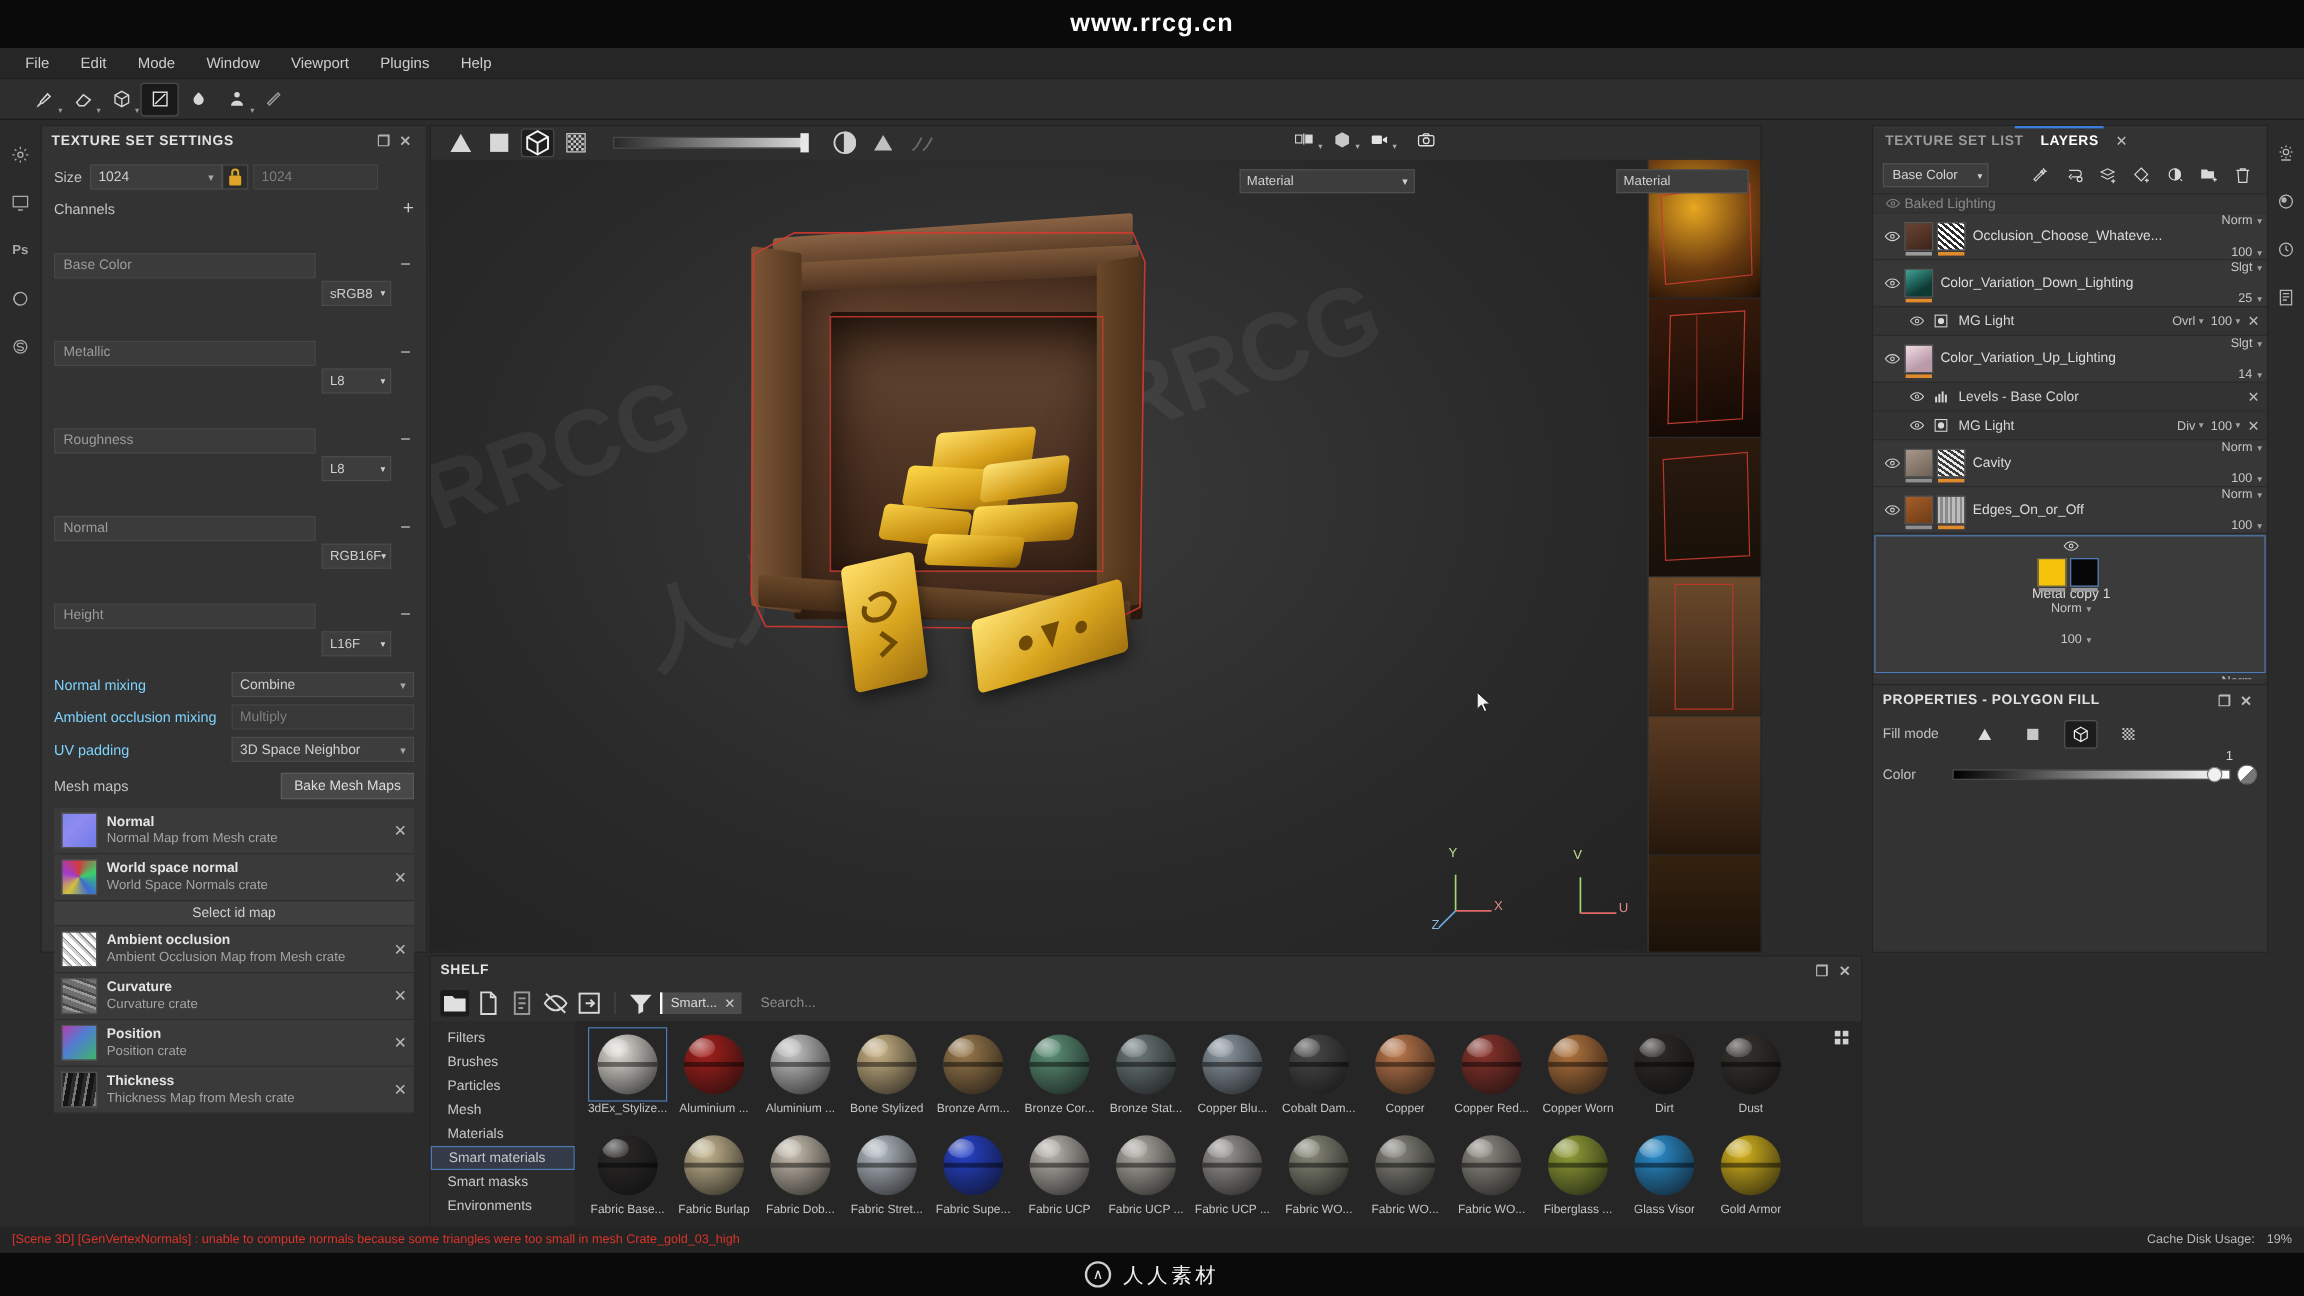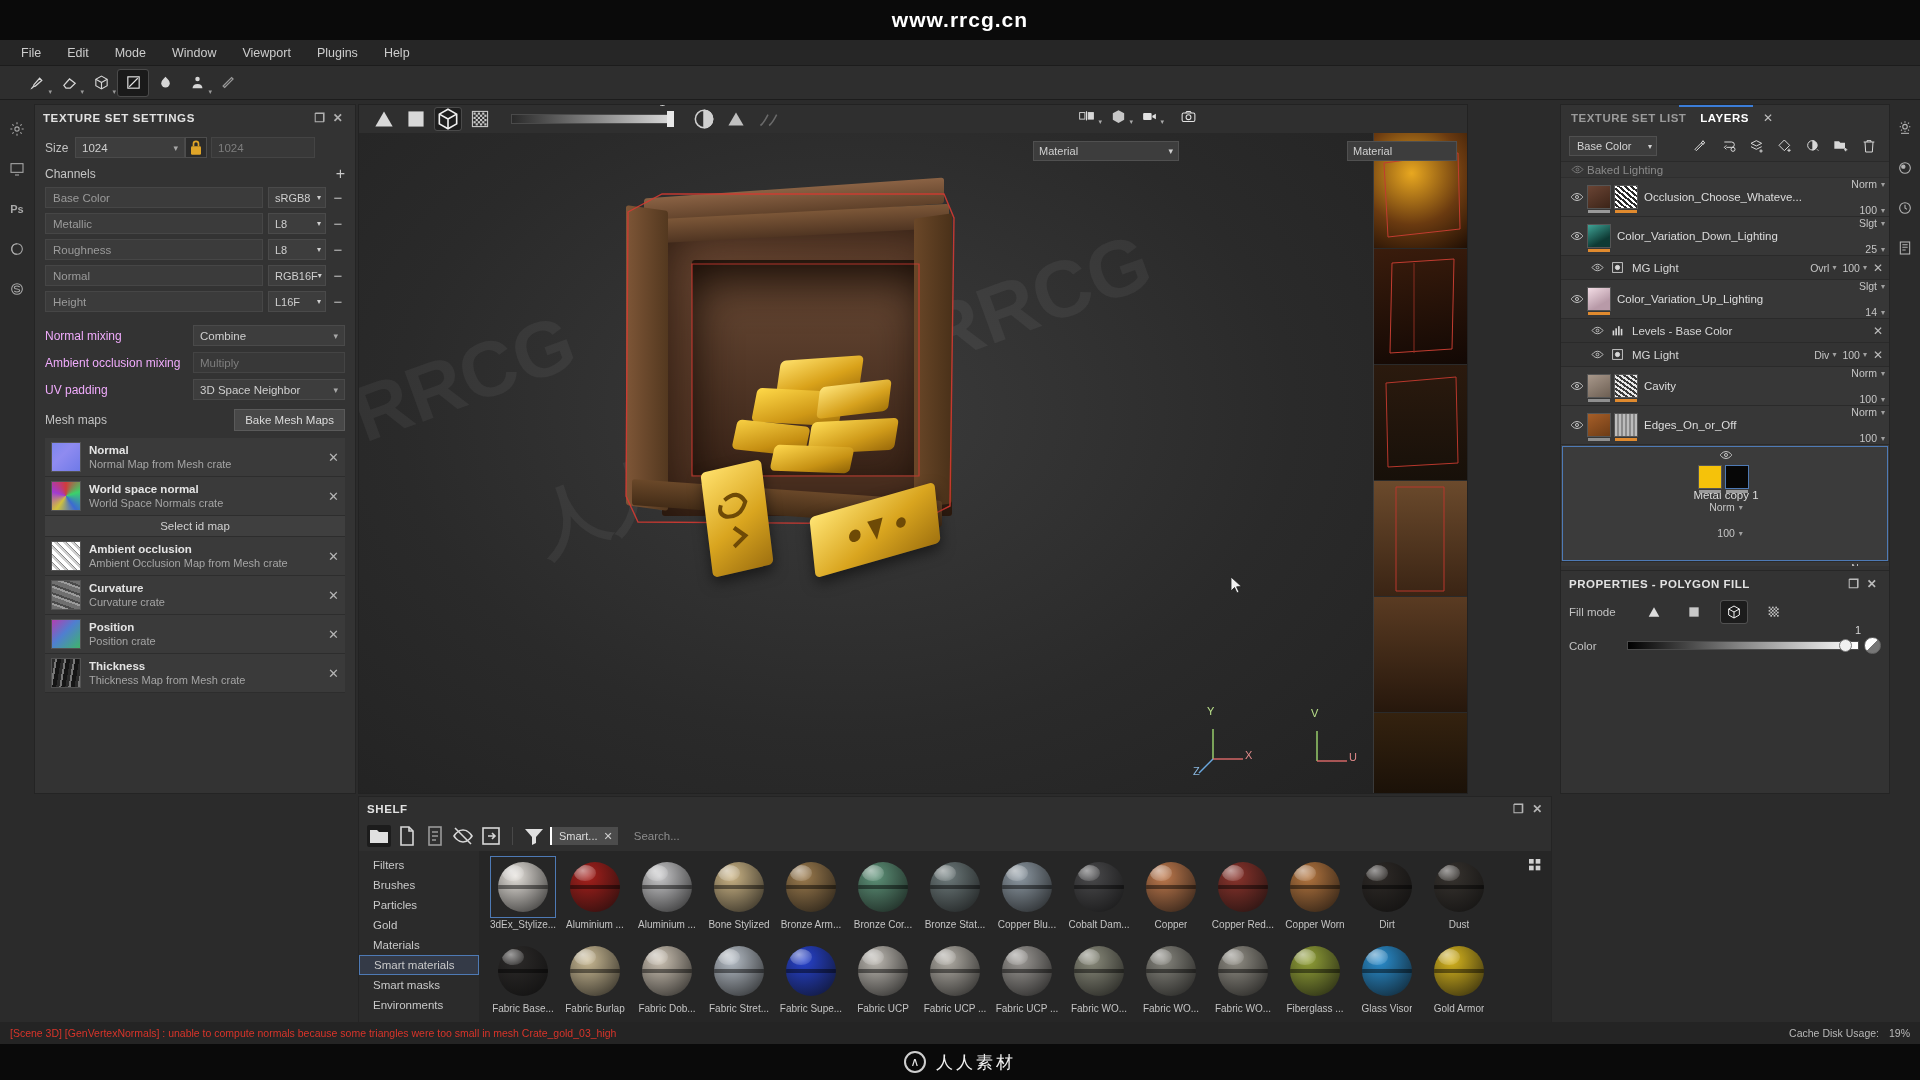--- a/index.html
+++ b/index.html
@@ -94,26 +94,26 @@
   .chan-head .lbl { font-size: 12px; color: #c6c6c6; }
   .chan-head .plus { font-size: 16px; color: #c8c8c8; line-height: 12px; }
   .chan-row { display:flex; align-items:center; gap:5px; margin-bottom: 5px; }
   .chan-row .name {
     flex: 1; height: 21px; background: #3b3b3b; border:1px solid #464646;
     display:flex; align-items:center; padding:0 7px; font-size:11.5px; color:#9b9b9b;
   }
   .chan-row .fmt {
     width: 58px; height: 21px; background: #3d3d3d; border:1px solid #4a4a4a;
     display:flex; align-items:center; justify-content:space-between; padding:0 4px 0 6px;
-    font-size:11px; color:#cfcfcf;
+    font-size:11px; color:#cfcfcf;margin-top:47px;
   }
   .chan-row .minus { width: 14px; text-align:center; color:#bdbdbd; font-size:15px; line-height:10px;}
 
   .mix-row { display:flex; align-items:center; margin-bottom:6px; }
-  .mix-row .lbl { width: 148px; font-size: 12px; color:#f0abfc; }
+  .mix-row .lbl { width: 148px; font-size: 12px; color:#7dd3fc; }
   .mix-row .fld { flex:1; height:21px; justify-content: space-between; }
 
   .meshmaps-row { display:flex; align-items:center; justify-content: space-between; margin: 9px 0 7px 0;}
   .meshmaps-row .lbl { font-size:12px; color:#c2c2c2; }
   .bakebtn {
     background: #484848; border:1px solid #5a5a5a; height: 22px; padding: 0 10px;
     display:flex; align-items:center; font-size:11.5px; color:#dcdcdc;
   }
 
   .mm-item {
@@ -827,21 +827,21 @@
         <span>Smart...</span>
         <span class="x">✕</span>
       </div>
       <div class="searchin">Search...</div>
     </div>
     <div class="shelf-main">
       <div class="shelf-cats">
         <div class="cat">Filters</div>
         <div class="cat">Brushes</div>
         <div class="cat">Particles</div>
-        <div class="cat">Gold</div>
+        <div class="cat">Mesh</div>
         <div class="cat">Materials</div>
         <div class="cat sel">Smart materials</div>
         <div class="cat">Smart masks</div>
         <div class="cat">Environments</div>
       </div>
       <div class="shelf-grid" id="shelf-grid">
         <div class="gridtoggle">
           <svg viewBox="0 0 24 24" fill="#d0d0d0" width="16" height="16">
               <rect x="3" y="3" width="7" height="7"></rect>
               <rect x="13" y="3" width="7" height="7"></rect>

